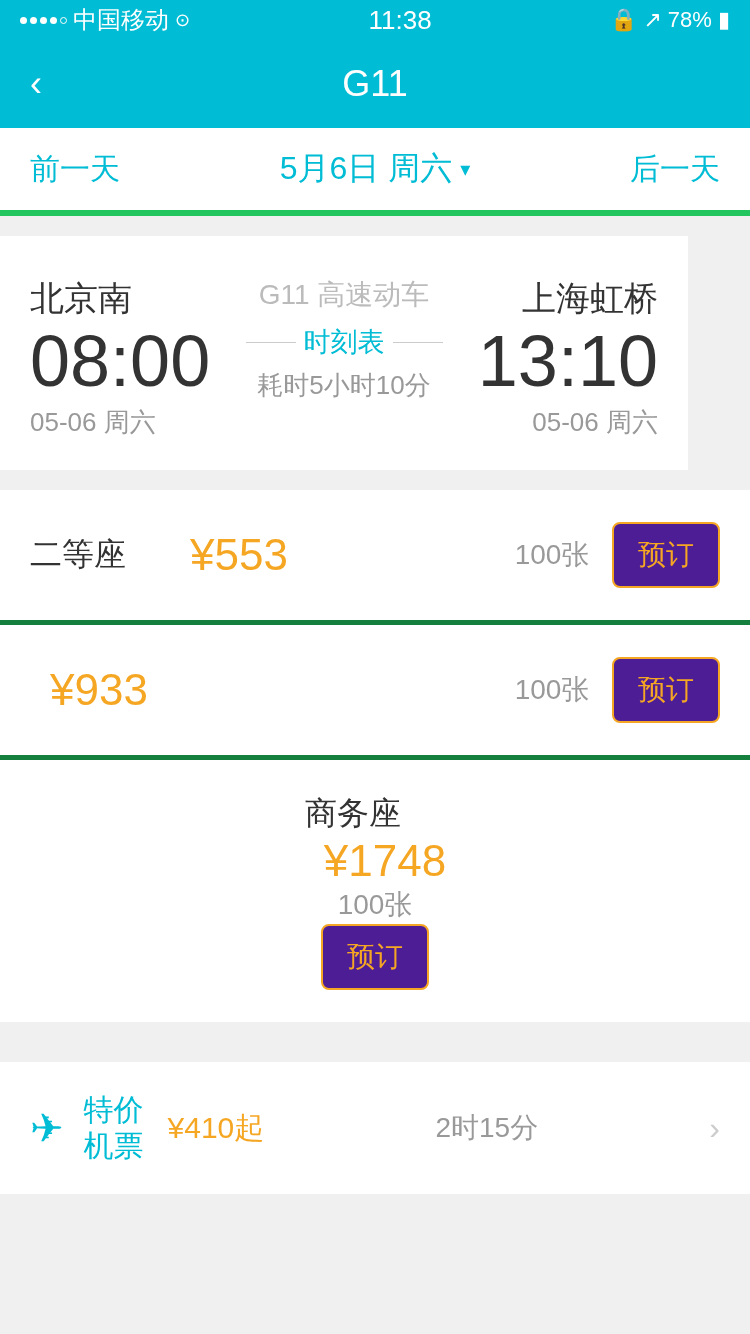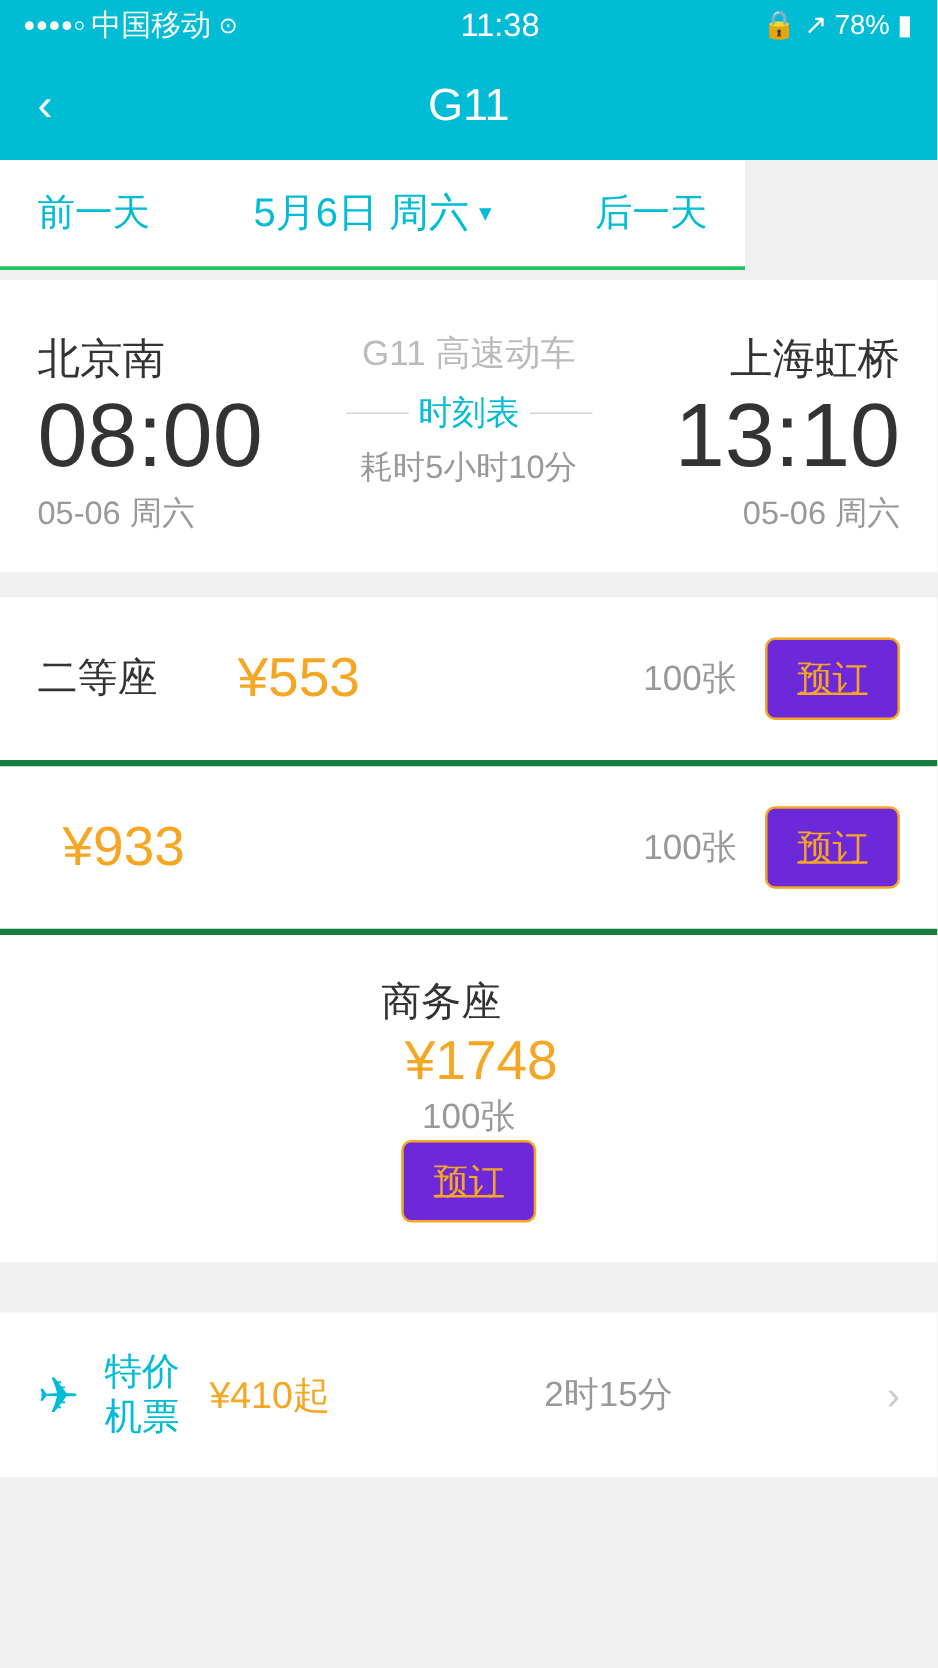--- a/index.html
+++ b/index.html
@@ -50,52 +50,52 @@
     .back-btn {
       position: absolute;
       left: 30px;
       color: white;
       font-size: 36px;
       cursor: pointer;
     }
 
     
     .date-nav {
-      width: 596px;
+      width: 750px;
       height: 88px;
       background: white;
       display: flex;
       align-items: center;
       justify-content: space-between;
       padding: 0 30px;
-      border-bottom: 3px solid #22c55e;
+      border-bottom: 6px solid #22c55e;
     }
     .date-nav-prev, .date-nav-next {
       color: #00bcd4;
       font-size: 30px;
       cursor: pointer;
     }
     .date-nav-center {
       display: flex;
       align-items: center;
       gap: 8px;
       color: #00bcd4;
       font-size: 32px;
     }
     .date-dropdown-arrow {
       font-size: 20px;
       color: #00bcd4;
     }
 
     
     .train-info-card {
-      width: 750px;
+      width: 688px;
       background: white;
       padding: 40px 30px 30px;
-      margin-top: 8px;
+      margin-top: 20px;
     }
     .train-info-top {
       display: flex;
       justify-content: space-between;
       align-items: flex-start;
     }
     .station-block { display: flex; flex-direction: column; }
     .station-block.right { align-items: flex-end; }
     .station-name {
       font-size: 34px;
@@ -176,27 +176,26 @@
     }
     .ticket-count {
       font-size: 28px;
       color: #999;
       width: 120px;
       text-align: center;
     }
     .book-btn {
       border: 2px solid #f5a623;
       color: #f5a623;
-      background: #6d28d9;
+      background: #4c1d95;
       border-radius: 8px;
       padding: 12px 24px;
       font-size: 28px;
       cursor: pointer;
       min-width: 100px;
-      text-decoration: underline;
     }
 
     
     .flight-section {
       background: white;
       margin-top: 20px;
     }
     .flight-row {
       display: flex;
       align-items: center;

